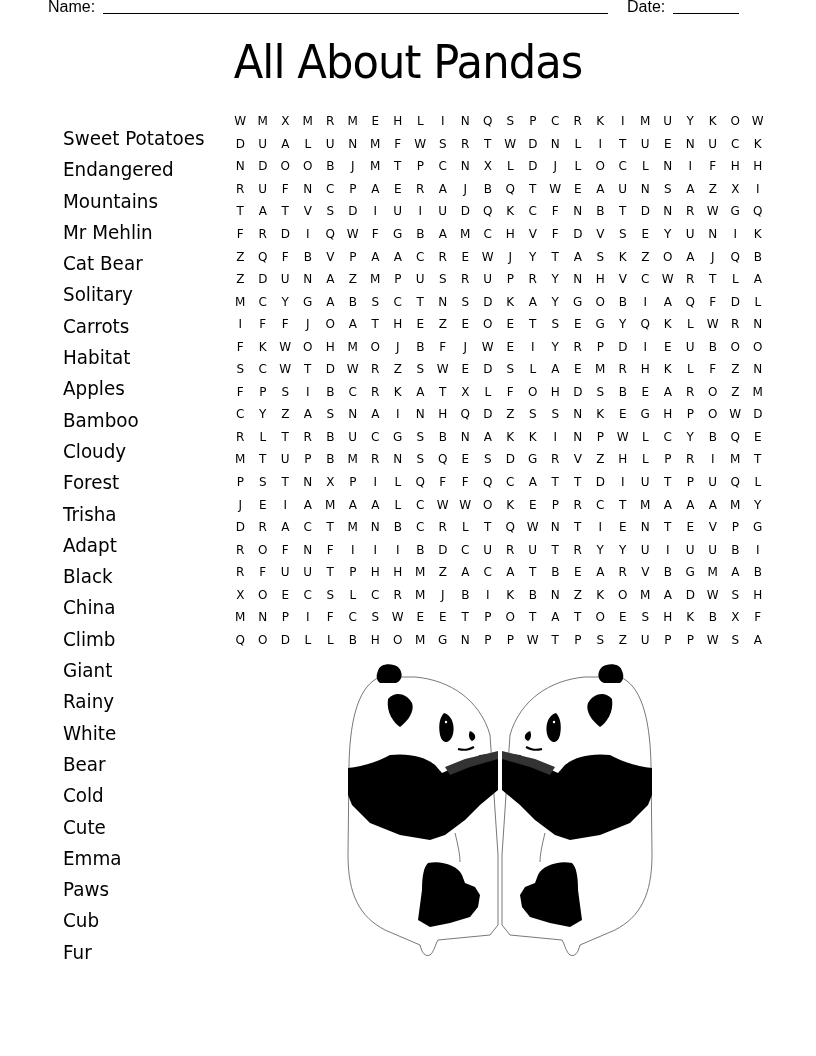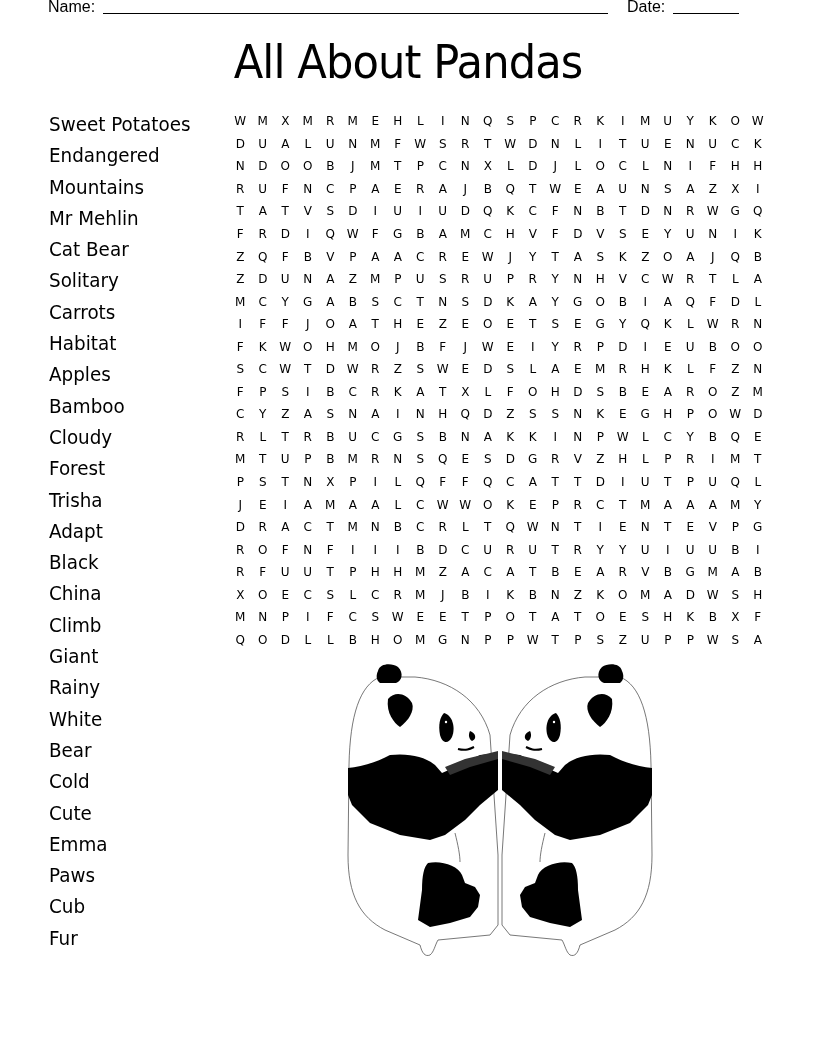--- a/index.html
+++ b/index.html
@@ -44,21 +44,21 @@
       font-family: "DejaVu Sans", sans-serif;
       font-size: 47px;
       letter-spacing: -1px;
       transform: scaleX(0.92);
       transform-origin: center;
     }
     .word-list {
       position: absolute;
       left: 48px;
       top: 110px;
-      margin: 1px;
+      margin: 15px;
       padding: 0;
       list-style: none;
     }
     .word-list li {
       height: 31.3px;
       line-height: 28px;
       font-size: 19.5px;
       font-family: "DejaVu Sans", sans-serif;
       transform: scaleX(0.94);
       transform-origin: left;

